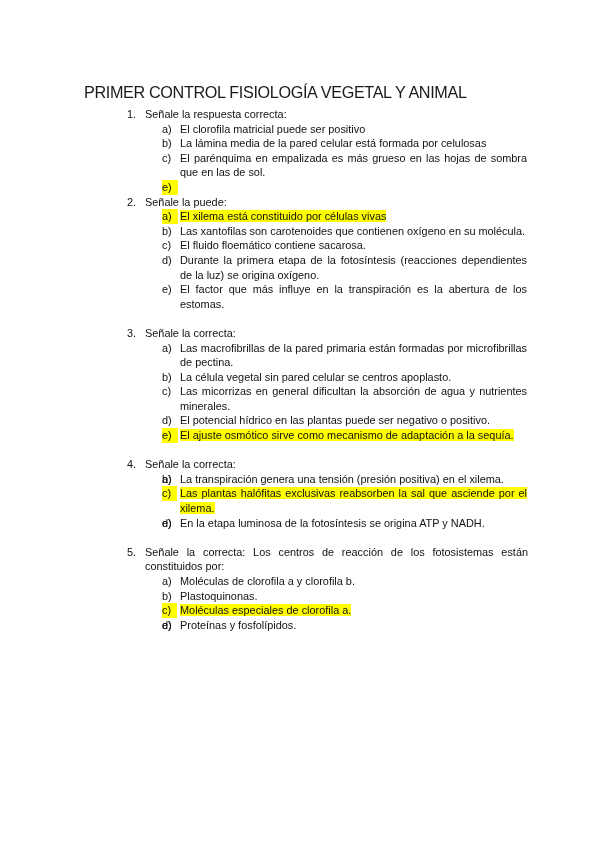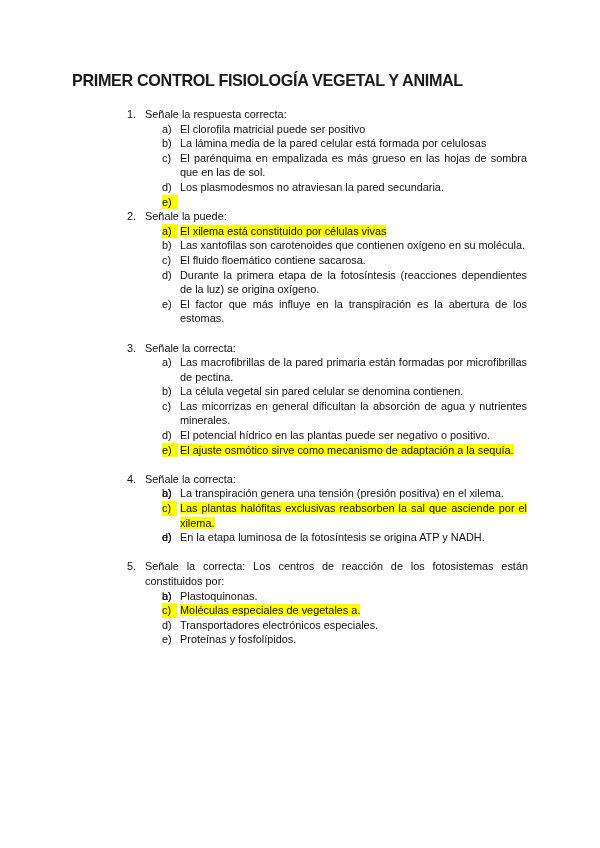--- a/index.html
+++ b/index.html
@@ -14,22 +14,22 @@
       overflow: hidden;
       font-family: "Liberation Sans", sans-serif;
       color: #111111;
     }
     .page-title {
       position: absolute;
       left: 72px;
       top: 71px;
       font-size: 16.2px;
       letter-spacing: -0.35px;
-      font-weight: bold;
-      margin: 0;
+      font-weight: normal;
+      margin: 12px;
       color: #1a1a1a;
       white-space: nowrap;
     }
     .questions {
       position: absolute;
       left: 0;
       top: 107px;
       width: 600px;
     }
     .question {
@@ -93,21 +93,20 @@
       <li class="option">
         <span class="opt-letter">b)</span>
         <span class="opt-text">La lámina media de la pared celular está formada por celulosas</span>
       </li>
       <li class="option">
         <span class="opt-letter">c)</span>
         <span class="opt-text">El parénquima en empalizada es más grueso en las hojas de sombra que en las de sol.</span>
       </li>
       <li class="option">
         <span class="opt-letter">d)</span>
-        <span class="opt-text">Los plasmodesmos no atraviesan la pared secundaria.</span>
       </li>
       <li class="option highlight">
         <span class="opt-letter">e)</span>
       </li>
     </ul>
   </div>
 
   <div class="question">
     <div class="q-head">
       <span class="q-num">2.</span>
@@ -142,21 +141,21 @@
       <span class="q-num">3.</span>
       <span>Señale la correcta:</span>
     </div>
     <ul class="options">
       <li class="option">
         <span class="opt-letter">a)</span>
         <span class="opt-text">Las macrofibrillas de la pared primaria están formadas por microfibrillas de pectina.</span>
       </li>
       <li class="option">
         <span class="opt-letter">b)</span>
-        <span class="opt-text">La célula vegetal sin pared celular se denomina contienen.</span>
+        <span class="opt-text">La célula vegetal sin pared celular se centros apoplasto.</span>
       </li>
       <li class="option">
         <span class="opt-letter">c)</span>
         <span class="opt-text">Las micorrizas en general dificultan la absorción de agua y nutrientes minerales.</span>
       </li>
       <li class="option">
         <span class="opt-letter">d)</span>
         <span class="opt-text">El potencial hídrico en las plantas puede ser negativo o positivo.</span>
       </li>
       <li class="option highlight">
@@ -194,32 +193,32 @@
   </div>
 
   <div class="question">
     <div class="q-head">
       <span class="q-num">5.</span>
       <span>Señale la correcta: Los centros de reacción de los fotosistemas están constituidos por:</span>
     </div>
     <ul class="options">
       <li class="option">
         <span class="opt-letter">a)</span>
+        <span class="opt-text">Moléculas de clorofila a y clorofila b.</span>
       </li>
       <li class="option">
         <span class="opt-letter">b)</span>
         <span class="opt-text">Plastoquinonas.</span>
       </li>
       <li class="option highlight">
         <span class="opt-letter">c)</span>
-        <span class="opt-text">Moléculas especiales de vegetales a.</span>
-      </li>
-      <li class="option">
-        <span class="opt-letter">d)</span>
-        <span class="opt-text">Transportadores electrónicos especiales.</span>
+        <span class="opt-text">Moléculas especiales de clorofila a.</span>
+      </li>
+      <li class="option">
+        <span class="opt-letter">d)</span>
       </li>
       <li class="option">
         <span class="opt-letter">e)</span>
         <span class="opt-text">Proteínas y fosfolípidos.</span>
       </li>
     </ul>
   </div>
 
 </div>
 

